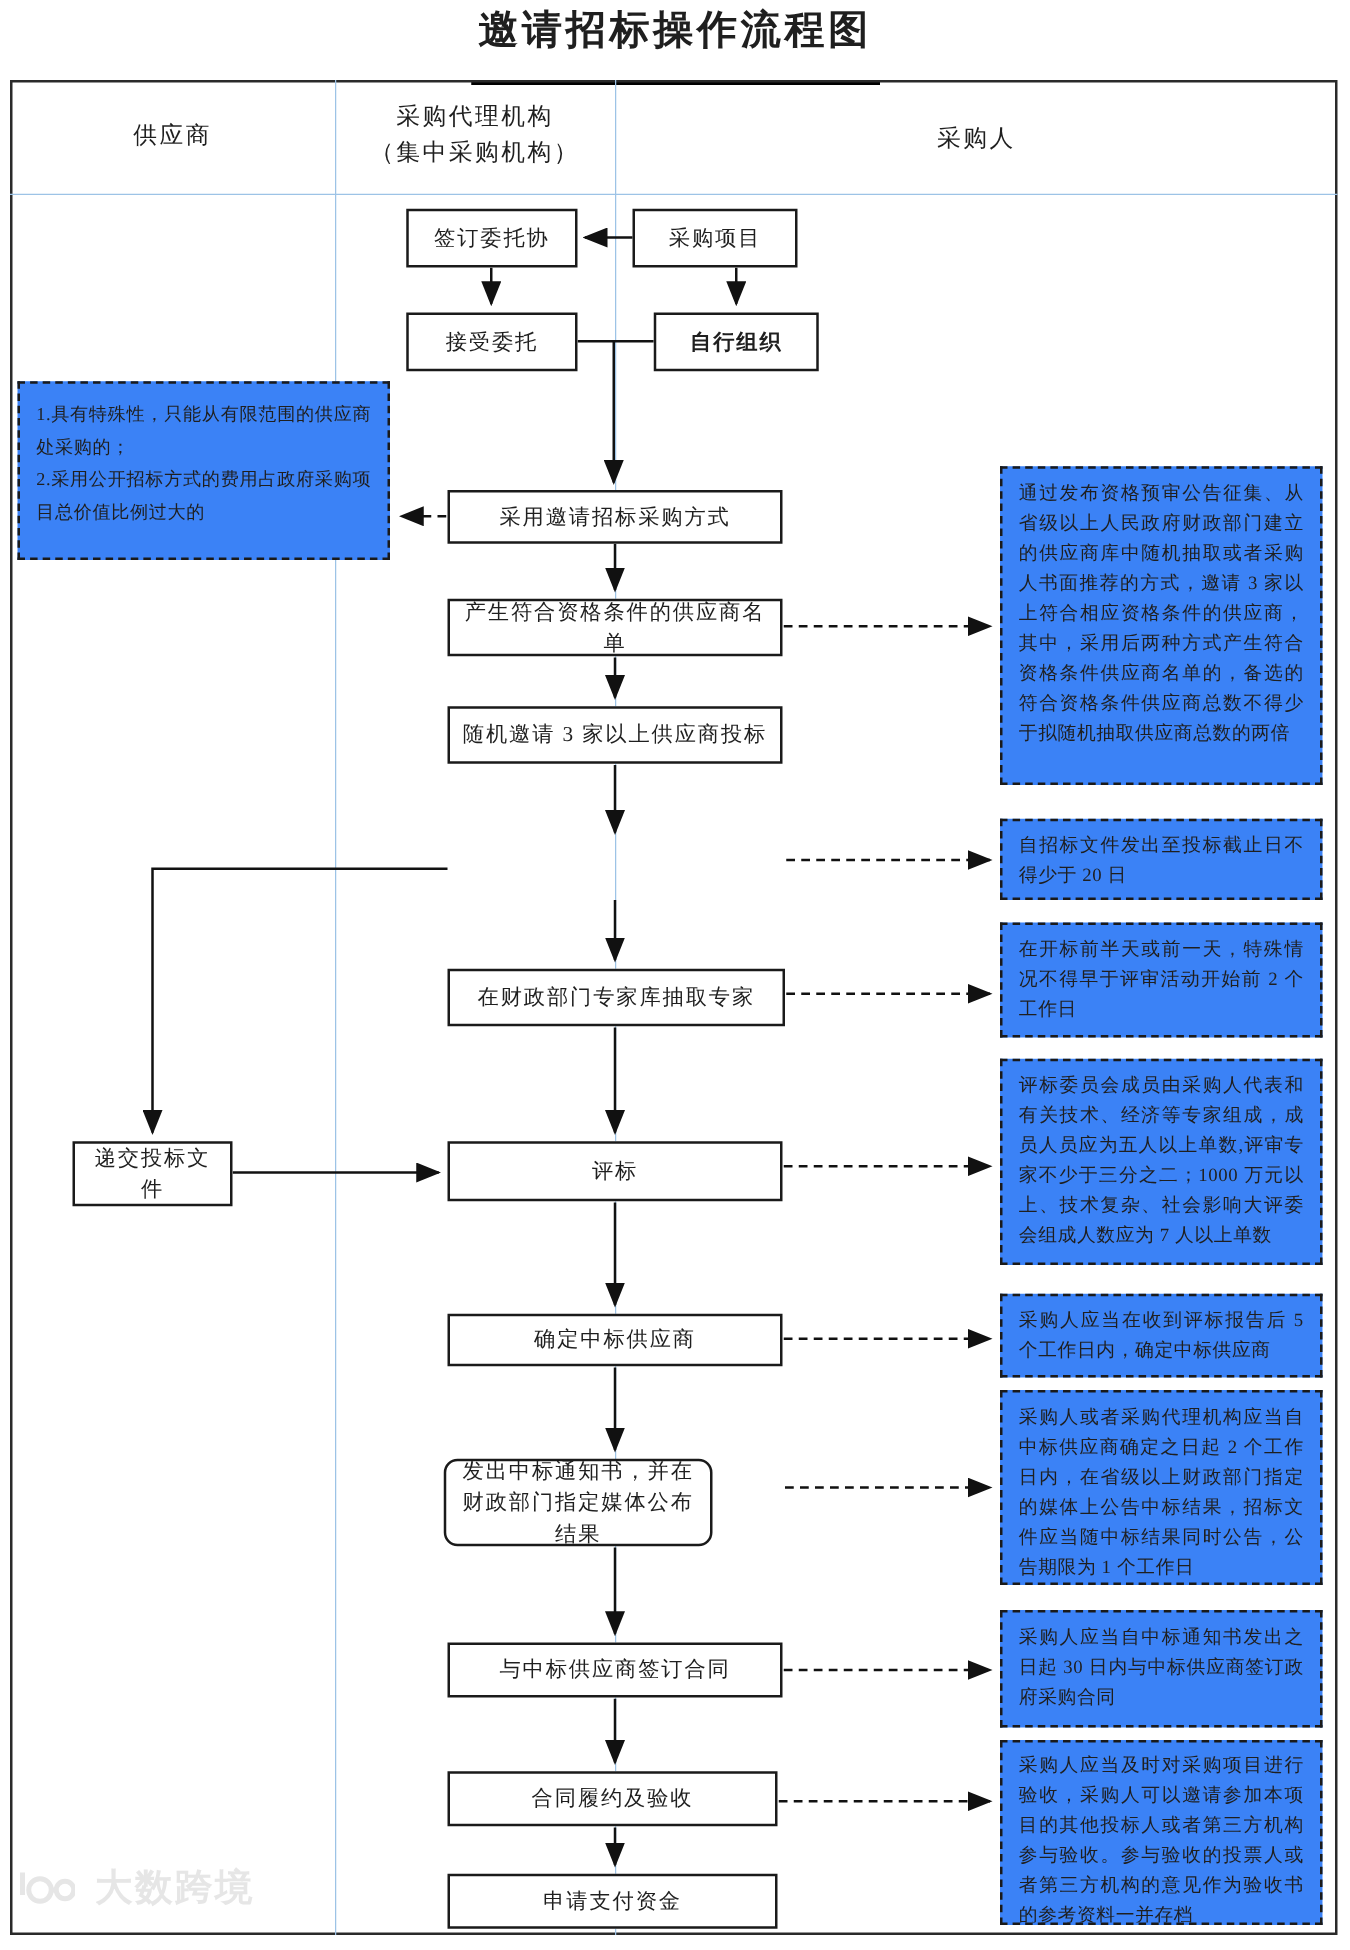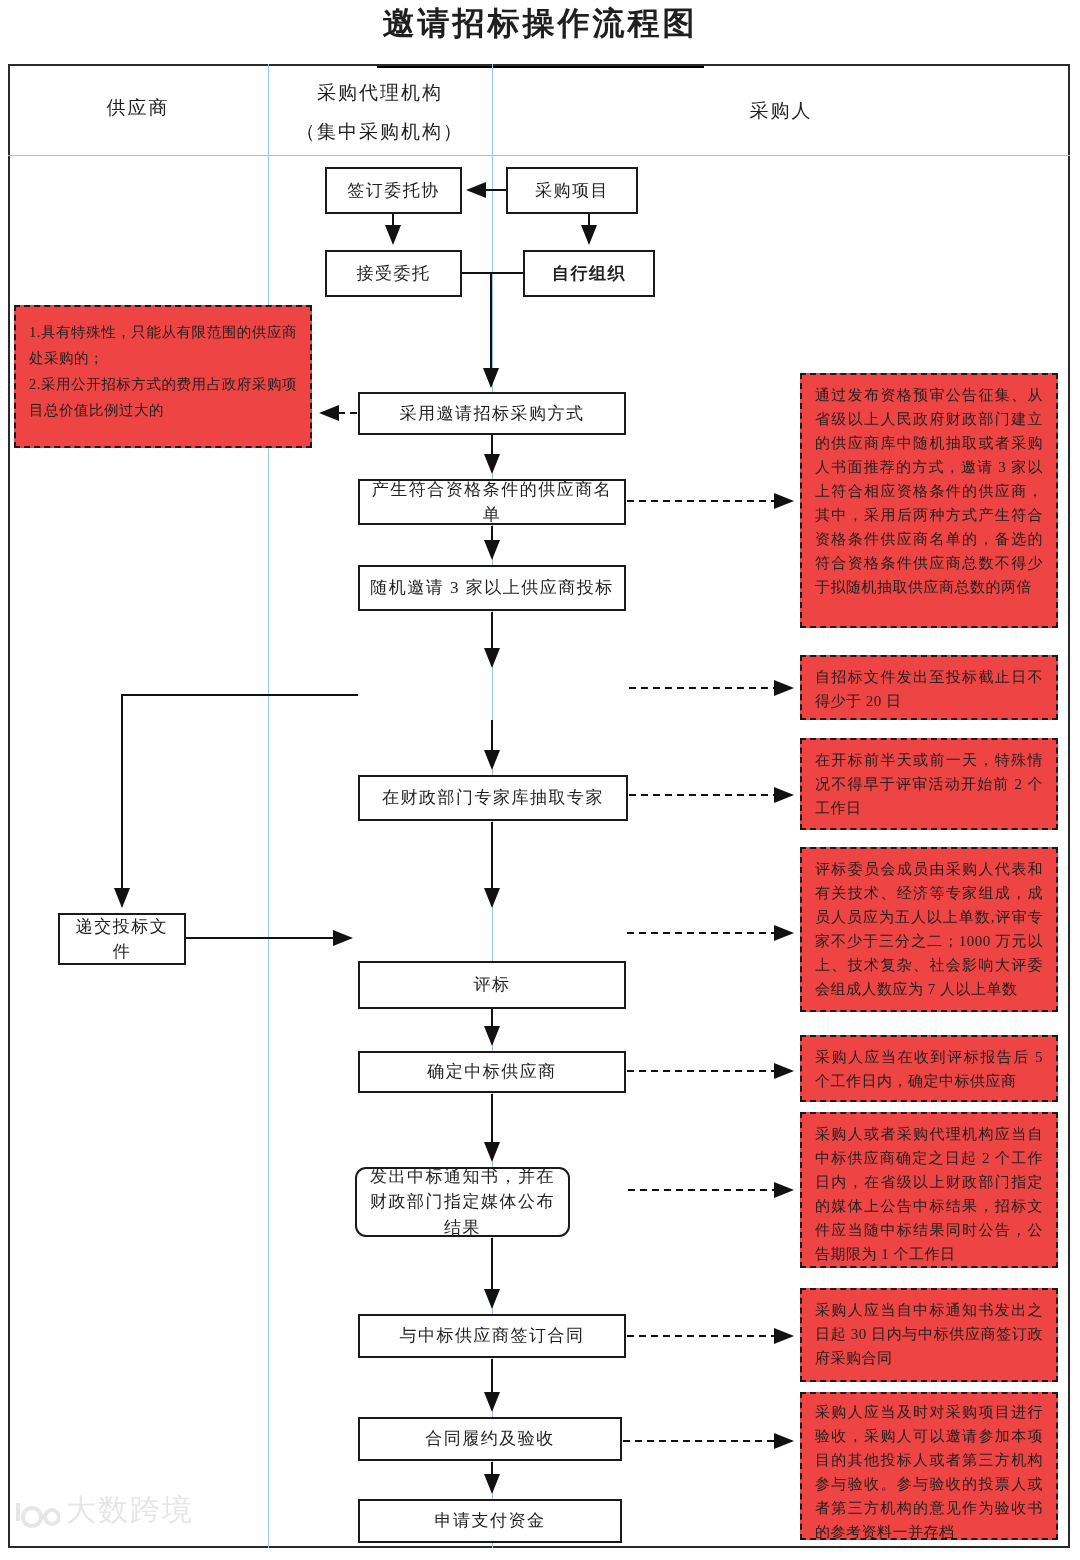--- a/index.html
+++ b/index.html
@@ -12,36 +12,36 @@
     display:inline-block; font-size:32px; font-weight:bold; letter-spacing:3px;
     border-bottom:4px solid #000; padding:0 6px 18px;
   }
   .frame {
     position:absolute; left:8px; top:64px; width:1062px; height:1484px;
     border:2px solid #2a2a2a; box-sizing:border-box; z-index:1;
   }
   .vline { position:absolute; top:64px; height:1484px; width:1px; background:#9dc3e6; z-index:1; }
   .hline { position:absolute; left:8px; width:1062px; height:1px; background:#9dc3e6; z-index:1; }
   .lane-label { position:absolute; font-size:19px; letter-spacing:2px; text-align:center; z-index:2; }
-  .lane-label .l2 { margin-top:13px; }
+  .lane-label .l2 { margin-top:3px; }
   .box {
     position:absolute; box-sizing:border-box; border:2px solid #1a1a1a; background:#fff;
     display:flex; align-items:center; justify-content:center; text-align:center;
     font-size:17px; letter-spacing:1.5px; line-height:1.5; padding:14px 10px; z-index:3;
   }
   .note {
-    position:absolute; box-sizing:border-box; border:2px dashed #1a1a1a; background:#ef4444;
+    position:absolute; box-sizing:border-box; border:2px dashed #1a1a1a; background:#3b82f6;
     font-size:15px; line-height:24px; padding:8px 13px; text-align:justify;
     letter-spacing:0.5px; overflow:hidden; z-index:3;
   }
   .note.left-note { font-size:14.5px; line-height:26px; padding:12px 13px; }
   svg.arrows { position:absolute; left:0; top:0; z-index:2; pointer-events:none; }
   .watermark {
-    position:absolute; left:12px; top:1490px; display:flex; align-items:flex-end; gap:6px;
-    color:#e6e6e6; font-size:30px; font-weight:normal; letter-spacing:2px; z-index:4;
+    position:absolute; left:12px; top:1490px; display:flex; align-items:flex-start; gap:16px;
+    color:#e6e6e6; font-size:30px; font-weight:bold; letter-spacing:2px; z-index:4;
     font-family:"Liberation Sans","DejaVu Sans",sans-serif;
   }
 </style>
 </head>
 <body>
 
 <div class="page">
 
   <div class="title-wrap">
     <div class="title">邀请招标操作流程图</div>
@@ -100,21 +100,21 @@
   <div class="box" style="left:325px; top:167px; width:137px; height:47px;">签订委托协</div>
   <div class="box" style="left:506px; top:167px; width:132px; height:47px;">采购项目</div>
   <div class="box" style="left:325px; top:250px; width:137px; height:47px;">接受委托</div>
   <div class="box" style="left:523px; top:250px; width:132px; height:47px;font-weight:bold;">自行组织</div>
 
   <div class="box" style="left:358px; top:392px; width:268px; height:43px;">采用邀请招标采购方式</div>
   <div class="box" style="left:358px; top:479px; width:268px; height:46px;">产生符合资格条件的供应商名单</div>
   <div class="box" style="left:358px; top:565px; width:268px; height:46px;">随机邀请 3 家以上供应商投标</div>
   <div class="box" style="left:358px; top:775px; width:270px; height:46px;">在财政部门专家库抽取专家</div>
   <div class="box" style="left:58px; top:913px; width:128px; height:52px;">递交投标文件</div>
-  <div class="box" style="left:358px; top:961px; width:268px; height:48px;text-align:right;">评标</div>
+  <div class="box" style="left:358px; top:913px; width:268px; height:48px;text-align:right;">评标</div>
   <div class="box" style="left:358px; top:1051px; width:268px; height:42px;">确定中标供应商</div>
   <div class="box" style="left:355px; top:1167px; width:215px; height:70px;border-radius:11px;">发出中标通知书，并在财政部门指定媒体公布结果</div>
   <div class="box" style="left:358px; top:1417px; width:264px; height:44px;">合同履约及验收</div>
   <div class="box" style="left:358px; top:1314px; width:268px; height:44px;">与中标供应商签订合同</div>
   <div class="box" style="left:358px; top:1499px; width:264px; height:44px;">申请支付资金</div>
 
   <div class="note left-note" style="left:14px; top:305px; width:298px; height:143px;">
     <div>1.具有特殊性，只能从有限范围的供应商处采购的；</div>
     <div>2.采用公开招标方式的费用占政府采购项目总价值比例过大的</div>
   </div>

